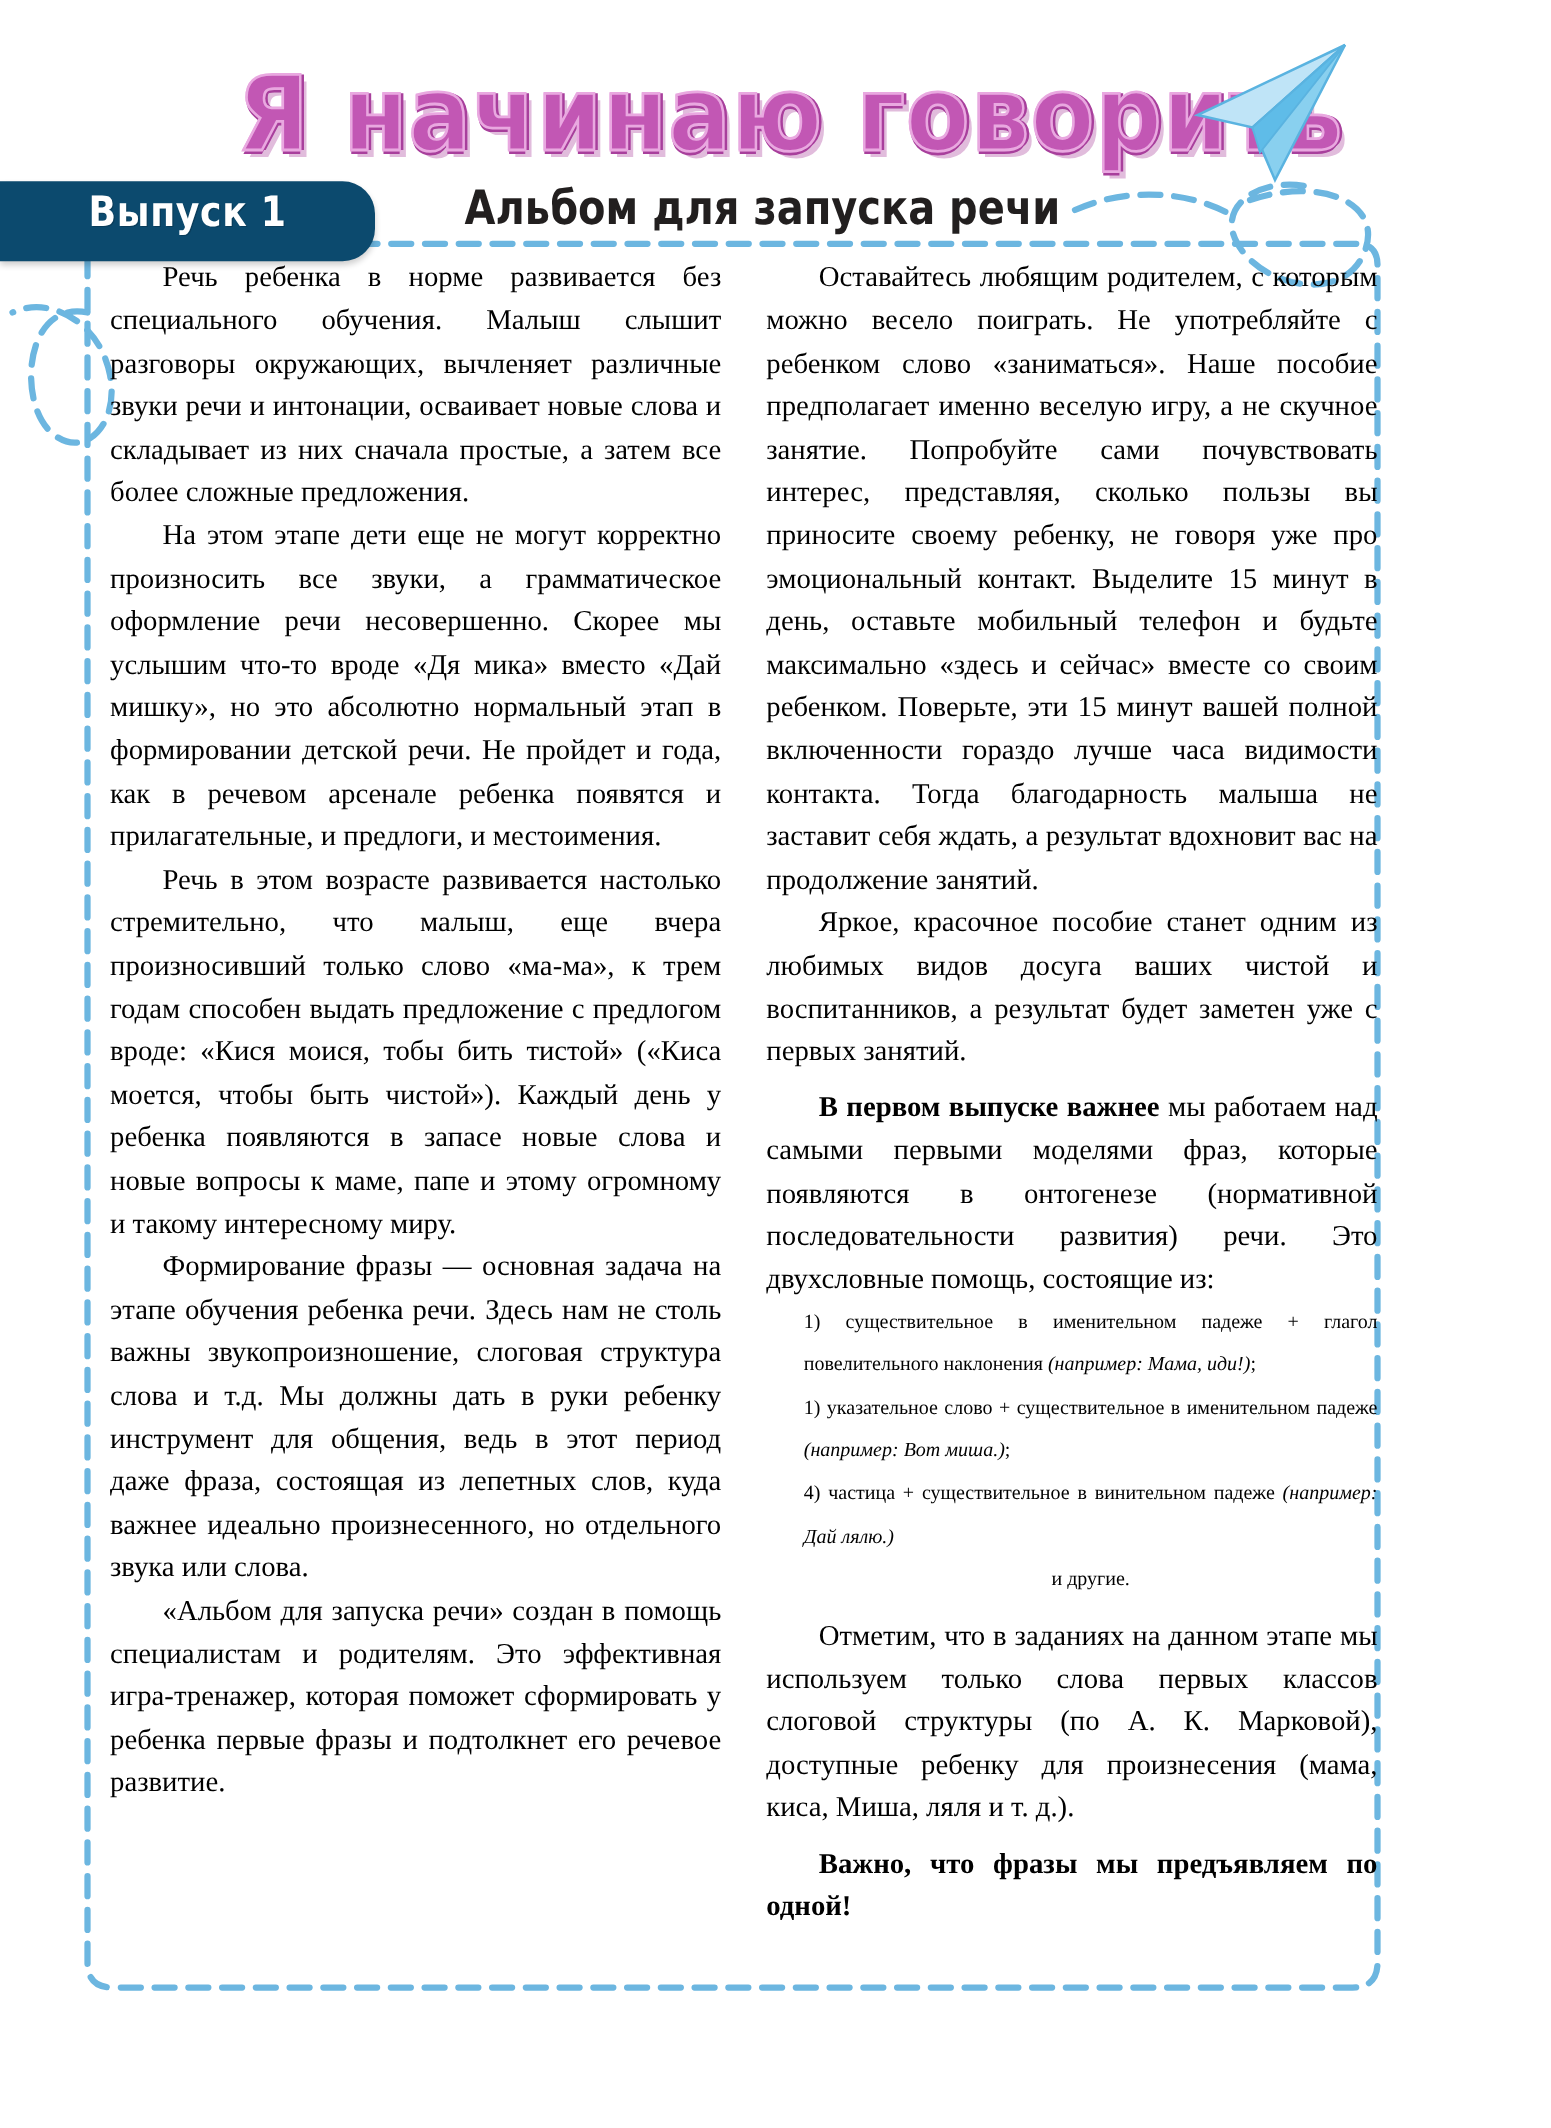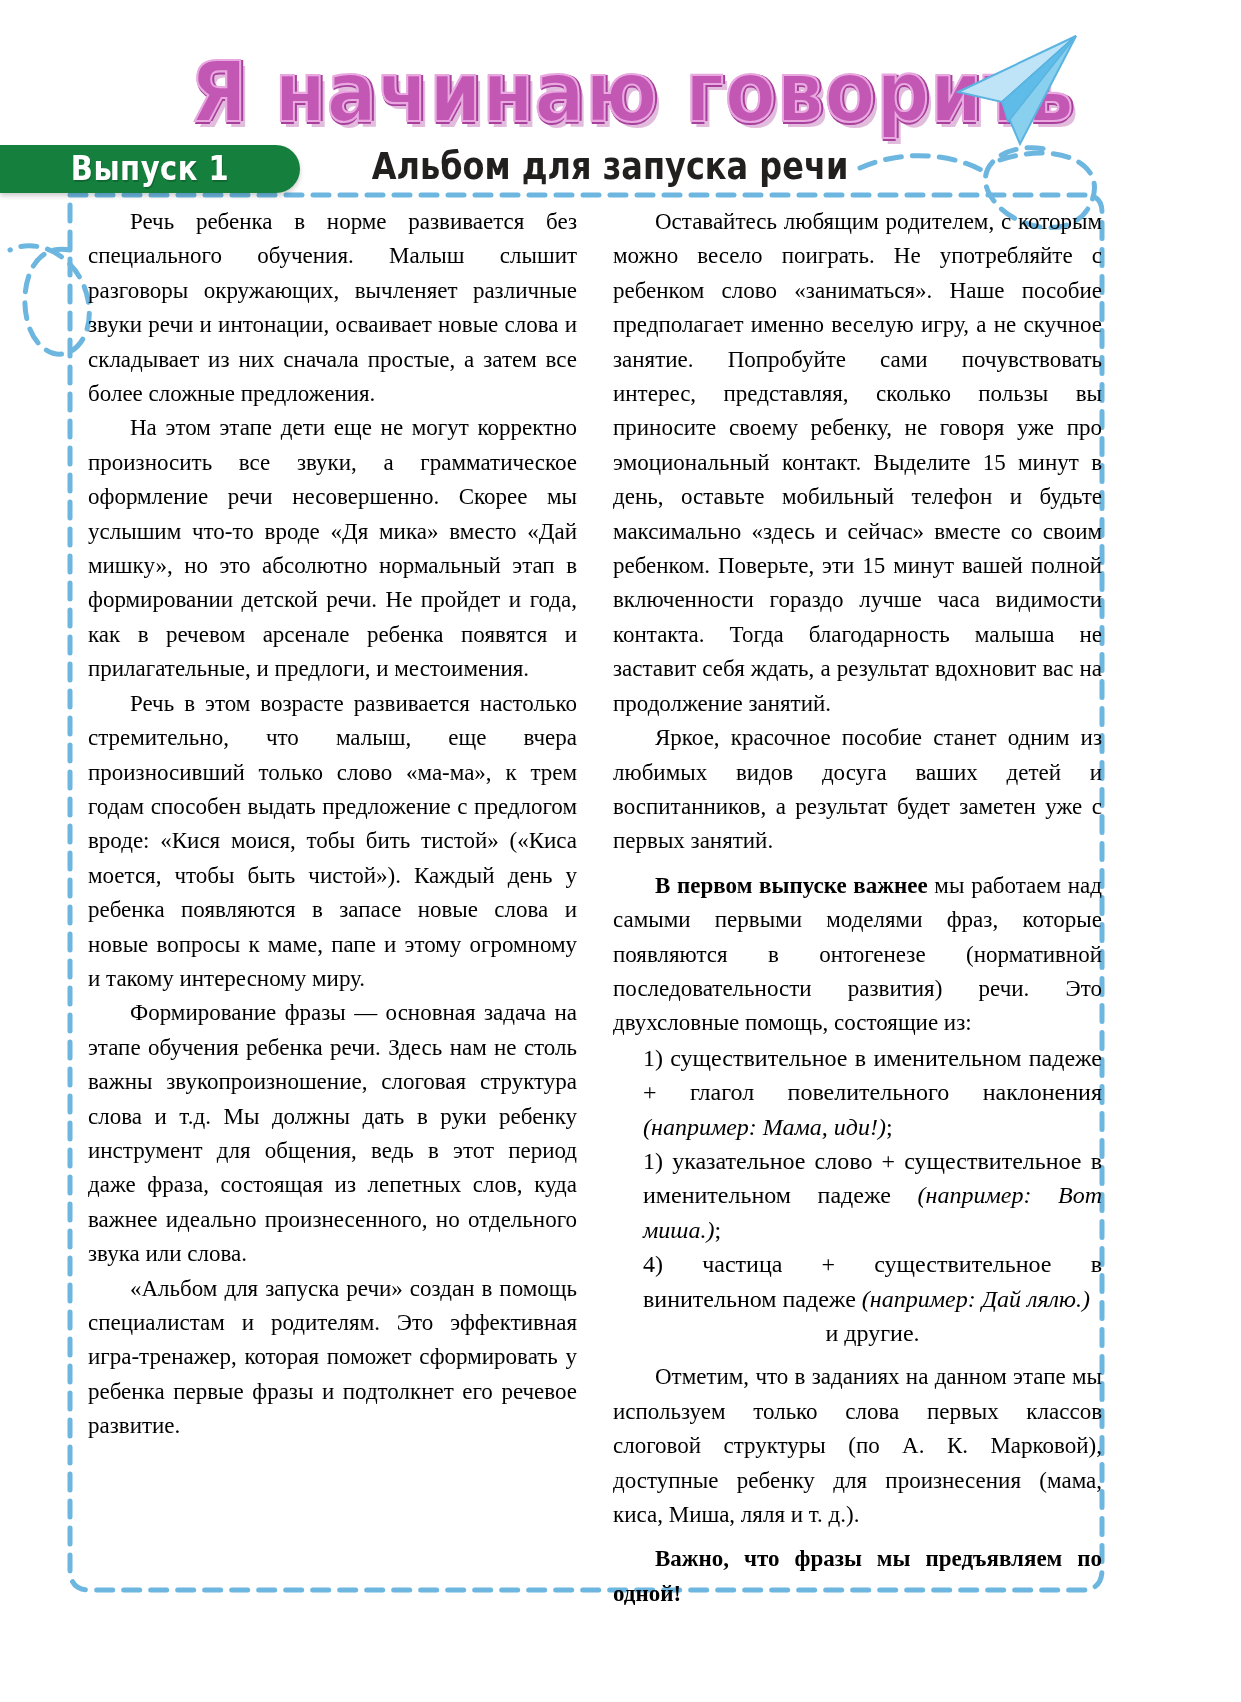--- a/index.html
+++ b/index.html
@@ -56,22 +56,22 @@
        5px 5px 0 rgba(168,63,156,0.35);
     transform: scaleY(1.12);
     transform-origin: left center;
   }
 
   #issue-badge {
     position: absolute;
     left: 0px;
     top: 145px;
     width: 300px;
-    height: 48px;
-    background: #15803d;
+    height: 64px;
+    background: #0c4a6e;
     border-top-right-radius: 26px;
     border-bottom-right-radius: 26px;
     box-shadow: 0 3px 5px rgba(0,0,0,0.20);
   }
   #issue-badge-label {
     position: absolute;
     left: 0; top: 0;
     width: 300px;
     height: 48px;
     line-height: 48px;
@@ -133,21 +133,21 @@
     margin: 0;
     font-size: 23px;
     line-height: 34.4px;
     text-align: justify;
     text-indent: 42px;
     hyphens: manual;
     word-spacing: 0px;
   }
   p.listitem {
     margin: 0;
-    font-size: 24px;
+    font-size: 16px;
     line-height: 34.4px;
     text-align: justify;
     text-indent: 0;
     padding-left: 30px;
   }
   p.listitem.lastline { text-align: center; }
   .bold { font-weight: bold; }
   .ital { font-style: italic; }
   .spacer-sm { height: 10px; }
 </style>
@@ -187,21 +187,21 @@
     <p class="para">Речь ребенка в норме развивается без специального обучения. Малыш слышит разговоры окружающих, вычленяет различные звуки речи и интонации, осваивает новые слова и складывает из них сначала простые, а затем все более сложные предложения.</p>
     <p class="para">На этом этапе дети еще не могут корректно произносить все звуки, а грамматическое оформление речи несовершенно. Скорее мы услышим что-то вроде «Дя мика» вместо «Дай мишку», но это абсолютно нормальный этап в формировании детской речи. Не пройдет и года, как в речевом арсенале ребенка появятся и прилагательные, и предлоги, и местоимения.</p>
     <p class="para">Речь в этом возрасте развивается настолько стремительно, что малыш, еще вчера произносивший только слово «ма-ма», к трем годам способен выдать предложение с предлогом вроде: «Кися моися, тобы бить тистой» («Киса моется, чтобы быть чистой»). Каждый день у ребенка появляются в запасе новые слова и новые вопросы к маме, папе и этому огромному и такому интересному миру.</p>
     <p class="para">Формирование фразы — основная задача на этапе обучения ребенка речи. Здесь нам не столь важны звукопроизношение, слоговая структура слова и т.д. Мы должны дать в руки ребенку инструмент для общения, ведь в этот период даже фраза, состоящая из лепетных слов, куда важнее идеально произнесенного, но отдельного звука или слова.</p>
     <p class="para">«Альбом для запуска речи» создан в помощь специалистам и родителям. Это эффективная игра-тренажер, которая поможет сформировать у ребенка первые фразы и подтолкнет его речевое развитие.</p>
 
   </div>
 
   <div class="column">
     <p class="para">Оставайтесь любящим родителем, с которым можно весело поиграть. Не употребляйте с ребенком слово «заниматься». Наше пособие предполагает именно веселую игру, а не скучное занятие. Попробуйте сами почувствовать интерес, представляя, сколько пользы вы приносите своему ребенку, не говоря уже про эмоциональный контакт. Выделите 15 минут в день, оставьте мобильный телефон и будьте максимально «здесь и сейчас» вместе со своим ребенком. Поверьте, эти 15 минут вашей полной включенности гораздо лучше часа видимости контакта. Тогда благодарность малыша не заставит себя ждать, а результат вдохновит вас на продолжение занятий.</p>
-    <p class="para">Яркое, красочное пособие станет одним из любимых видов досуга ваших детей и воспитанников, а результат будет заметен уже с первых занятий.</p>
+    <p class="para">Яркое, красочное пособие станет одним из любимых видов досуга ваших чистой и воспитанников, а результат будет заметен уже с первых занятий.</p>
 
     <div class="spacer-sm"></div>
 
     <p class="para"><span class="bold">В первом выпуске важнее</span><span> мы работаем над самыми первыми моделями фраз, которые появляются в онтогенезе (нормативной последовательности развития) речи. Это двухсловные помощь, состоящие из:</span></p>
 
     <p class="listitem"><span>1) существительное в именительном падеже + глагол повелительного наклонения </span><span class="ital">(например: Мама, иди!)</span><span>;</span></p>
 
     <p class="listitem"><span>1) указательное слово + существительное в именительном падеже </span><span class="ital">(например: Вот миша.)</span><span>;</span></p>
 
     <p class="listitem"><span>4) частица + существительное в винительном падеже </span><span class="ital">(например: Дай лялю.)</span><span></span></p>

